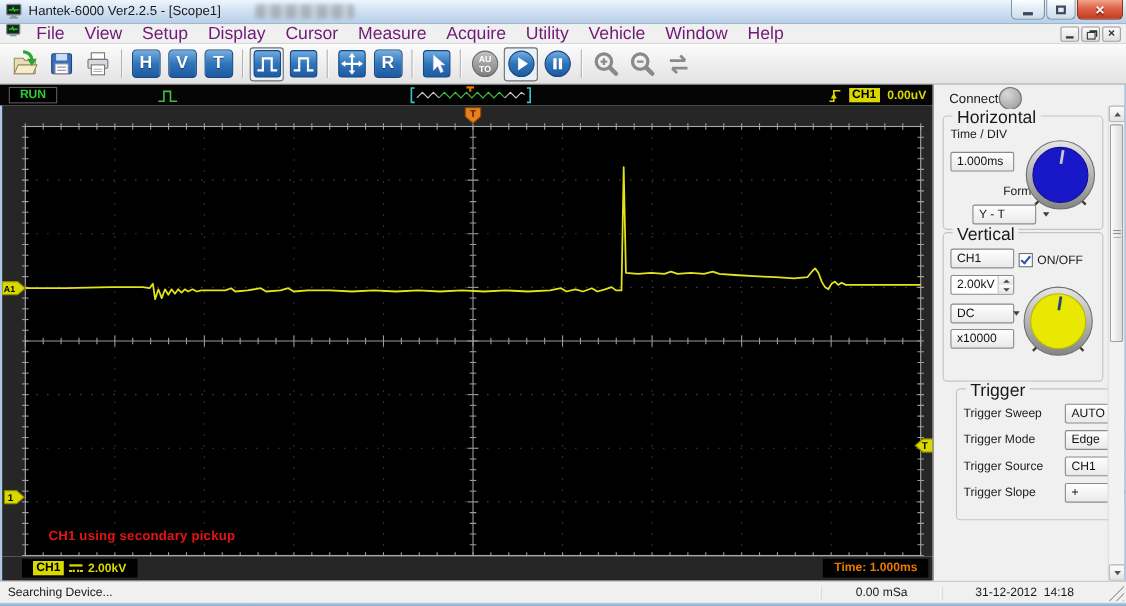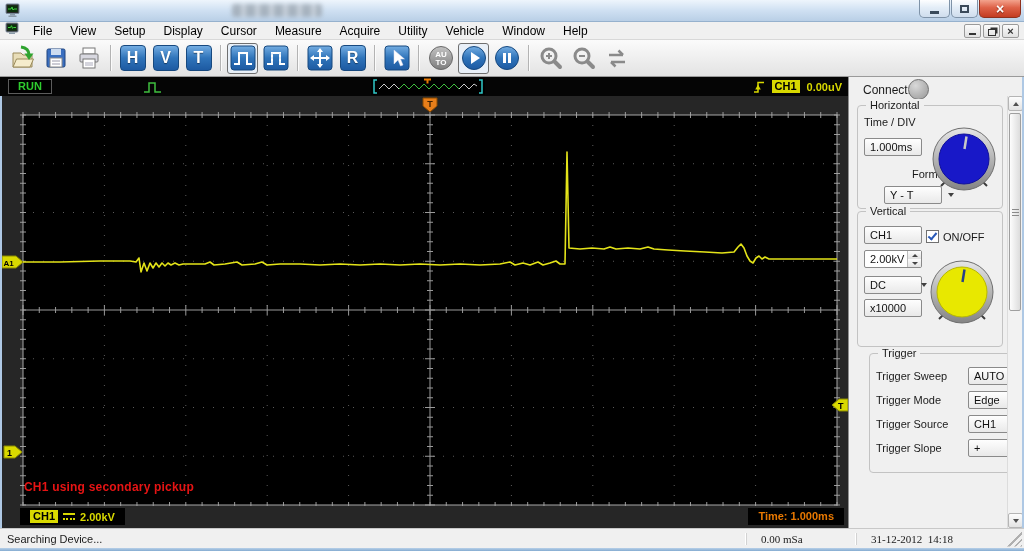--- a/index.html
+++ b/index.html
@@ -19,21 +19,21 @@
   .win-btn.min { width:31px; } .win-btn.max { width:27px; } .win-btn.close { width:42px;
     background: linear-gradient(#f3a38d,#de6248 45%,#c33c22); border-color:#8e3категория1e; border-color:#8e311e; }
   .glyph-min { width:9px; height:3px; background:#3a4a5a; margin-top:7px; }
   .glyph-max { width:9px; height:8px; border:2px solid #3a4a5a; }
   .glyph-close { color:#fff; font-size:14px; font-weight:bold; line-height:14px; text-shadow:0 1px 1px #7a2413; }
 
   
   .menubar { position:absolute; left:0; top:22px; width:1024px; height:18px; background:#f0f0f0;
     border-bottom:1px solid #d8d8d8; display:flex; align-items:center; }
   .mdi-icon { margin-left:5px; margin-right:4px; }
-  .menu-item { font-size:12px; color:#000000; padding:0 9px; line-height:17px; cursor:default; }
+  .menu-item { font-size:16px; color:#701a75; padding:0 9px; line-height:17px; cursor:default; }
   .mdi-controls { position:absolute; right:5px; top:2px; display:flex; gap:2px; }
   .mdi-btn { width:17px; height:14px; border:1px solid #9a9a9a; border-radius:2px;
     background:linear-gradient(#fbfbfb,#e1e1e1); display:flex; align-items:center; justify-content:center; }
   .g-mdi-min { width:7px; height:2px; background:#333; margin-top:6px; }
   .g-mdi-restore { width:8px; height:7px; border:1px solid #333; box-shadow:2px -2px 0 -0.5px #333; margin:2px 0 0 0; }
   .g-mdi-close { font-size:11px; font-weight:bold; color:#333; line-height:11px; }
 
   
   .toolbar { position:absolute; left:0; top:40px; width:1024px; height:37px;
     background:linear-gradient(#fbfbfb,#e3e3e3); border-bottom:1px solid #9a9a9a;
@@ -51,38 +51,38 @@
   .run-box { position:absolute; left:8px; top:2px; width:44px; height:15px; border:1px solid #5c5c5c;
     color:#2ecc2e; font-size:11px; font-weight:bold; text-align:center; line-height:13px; background:#000; }
   .pulse-glyph { position:absolute; left:143px; top:3px; }
   .preview-box { position:absolute; left:371px; top:1px; width:114px; height:17px; background:#000; }
   .trig-readout { position:absolute; right:6px; top:2px; height:15px; display:flex; align-items:center; gap:7px; }
   .ch-badge { background:#d9d900; color:#000; font-size:11px; font-weight:bold; padding:0 3px; line-height:13px; }
   .trig-level { color:#d9d900; font-size:11px; font-weight:bold; }
 
   
   .scope-display { position:absolute; left:0; top:96px; width:848px; height:410px; background:#262626; }
-  .scope-annotation { position:absolute; left:24px; top:384px; color:#e61414; font-size:12px; font-weight:bold; letter-spacing:.2px; }
+  .scope-annotation { position:absolute; left:24px; top:384px; color:#e61414; font-size:12px; font-weight:bold; letter-spacing:.2px;padding-left:20px; }
 
   
   .ch-strip { position:absolute; left:0; top:506px; width:848px; height:22px; background:#262626; }
   .ch-readout { position:absolute; left:20px; top:2px; height:17px; background:#000; display:flex; align-items:center; gap:5px; padding:0 10px; }
   .dc-symbol { width:12px; height:7px; border-top:2px solid #d9d900; border-bottom:2px dotted #d9d900; }
   .ch-scale { color:#d9d900; font-size:11px; font-weight:bold; }
   .time-readout { position:absolute; right:4px; top:2px; height:17px; background:#000; color:#e87800;
     font-size:11px; font-weight:bold; line-height:17px; padding:0 10px; }
 
   
   .right-panel { position:absolute; left:848px; top:77px; width:174px; height:451px; background:#f0f0f0; border-left:1px solid #8f8f8f; }
   .connect-row { position:absolute; left:0; top:0; width:174px; height:27px; }
   .connect-label { position:absolute; left:14px; top:6px; font-size:12px; color:#1a1a1a; }
   .connect-btn { position:absolute; left:59px; top:2px; width:21px; height:21px; border-radius:50%;
     border:1px solid #6f6f6f; background:radial-gradient(circle at 35% 30%, #d9d9d9, #969696); }
   .group-box { position:absolute; border:1px solid #c3c3c3; border-radius:4px; }
-  .group-legend { position:absolute; top:-7px; left:8px; background:#f0f0f0; padding:0 4px; font-size:11px; color:#1a1a1a; }
+  .group-legend { position:absolute; top:-7px; left:8px; background:#f0f0f0; padding:0 4px; font-size:16px; color:#1a1a1a; }
   .panel-label { position:absolute; font-size:11px; color:#1a1a1a; }
   .combo { position:absolute; height:18px; border:1px solid #8a8a8a; border-radius:2px;
     background:linear-gradient(#fefefe,#e9e9e9); display:flex; align-items:center;gap:35px; }
   .combo-text { flex:1; padding-left:5px; font-size:11px; color:#111; white-space:nowrap; }
   .arr-down { width:0; height:0; border-left:3.5px solid transparent; border-right:3.5px solid transparent;
     border-top:4.5px solid #404040; margin-right:5px; }
   .knob-wrap { position:absolute; }
   .checkbox { position:absolute; width:13px; height:13px; border:1px solid #707070; background:#fff; }
   .checkmark { position:absolute; left:3px; top:0px; width:5px; height:9px;
     border-right:2px solid #2858b8; border-bottom:2px solid #2858b8; transform:rotate(40deg); }
@@ -105,21 +105,21 @@
   .vs-dn span { width:0;height:0;border-left:3.5px solid transparent;border-right:3.5px solid transparent;border-top:4px solid #505050; }
   .vs-thumb { position:absolute; left:1px; top:17px; width:12px; height:198px; border:1px solid #9f9f9f; border-radius:2px;
     background:linear-gradient(90deg,#fdfdfd,#dcdcdc); }
   .vs-grip { position:absolute; left:2px; top:95px; width:7px; height:7px;
     background:repeating-linear-gradient(#8a8a8a 0 1px, transparent 1px 3px); }
 
   
   .statusbar { position:absolute; left:0; top:528px; width:1024px; height:20px; background:#f0f0f0;
     border-top:1px solid #c8c8c8; display:flex; align-items:center; font-size:11px; color:#1a1a1a; }
   .sb-msg { flex:1; padding-left:7px; }
-  .sb-cell { border-left:1px solid #d2d2d2; box-shadow:-1px 0 0 #fff; padding:0 14px; white-space:pre;font-family:Liberation Serif, serif; }
+  .sb-cell { border-left:1px solid #d2d2d2; box-shadow:-1px 0 0 #fff; padding:0 14px; text-align:center; white-space:pre; }
   .sb-rate { width:110px; }
   .sb-date { width:150px; }
   .sb-grip { width:16px; height:16px; margin-right:2px;
     background:repeating-linear-gradient(135deg, transparent 0 3px, #b0b0b0 3px 4.5px); clip-path:polygon(100% 0,100% 100%,0 100%); }
 
   
   .edge-left { position:absolute; left:0; top:96px; width:2px; height:432px; background:#aec8e4; }
   .edge-right { position:absolute; left:1022px; top:77px; width:2px; height:451px; background:#aec8e4; }
   .edge-bottom { position:absolute; left:0; top:548px; width:1024px; height:3px; background:linear-gradient(#b8d0e8,#84abd1); }
 </style>
@@ -149,20 +149,21 @@
   <div class="titlebar">
     <span class="app-icon">
       <svg width="16" height="15">
           <rect x="1" y="1" width="13" height="9.5" rx="1" fill="#2a2a2a" stroke="#7a8a9a"></rect>
           <rect x="2.5" y="2.5" width="10" height="6.5" fill="#0a300a"></rect>
           <path d="M3 6 h3 l1 -2 l1 3 l1 -1 h3" stroke="#3ecf3e" fill="none"></path>
           <rect x="5" y="11" width="5" height="1.5" fill="#8a9aa8"></rect>
           <rect x="3.5" y="12.5" width="8" height="1.5" fill="#8a9aa8"></rect>
         </svg>
     </span>
+    <span class="title-text">Hantek-6000 Ver2.2.5 - [Scope1]</span>
     <span class="watermark"></span>
     <div class="win-controls">
       <div class="win-btn min">
           <span class="glyph-min"></span>
         </div>
       <div class="win-btn max">
           <span class="glyph-max"></span>
         </div>
       <div class="win-btn close">
           <span class="glyph-close">×</span>

